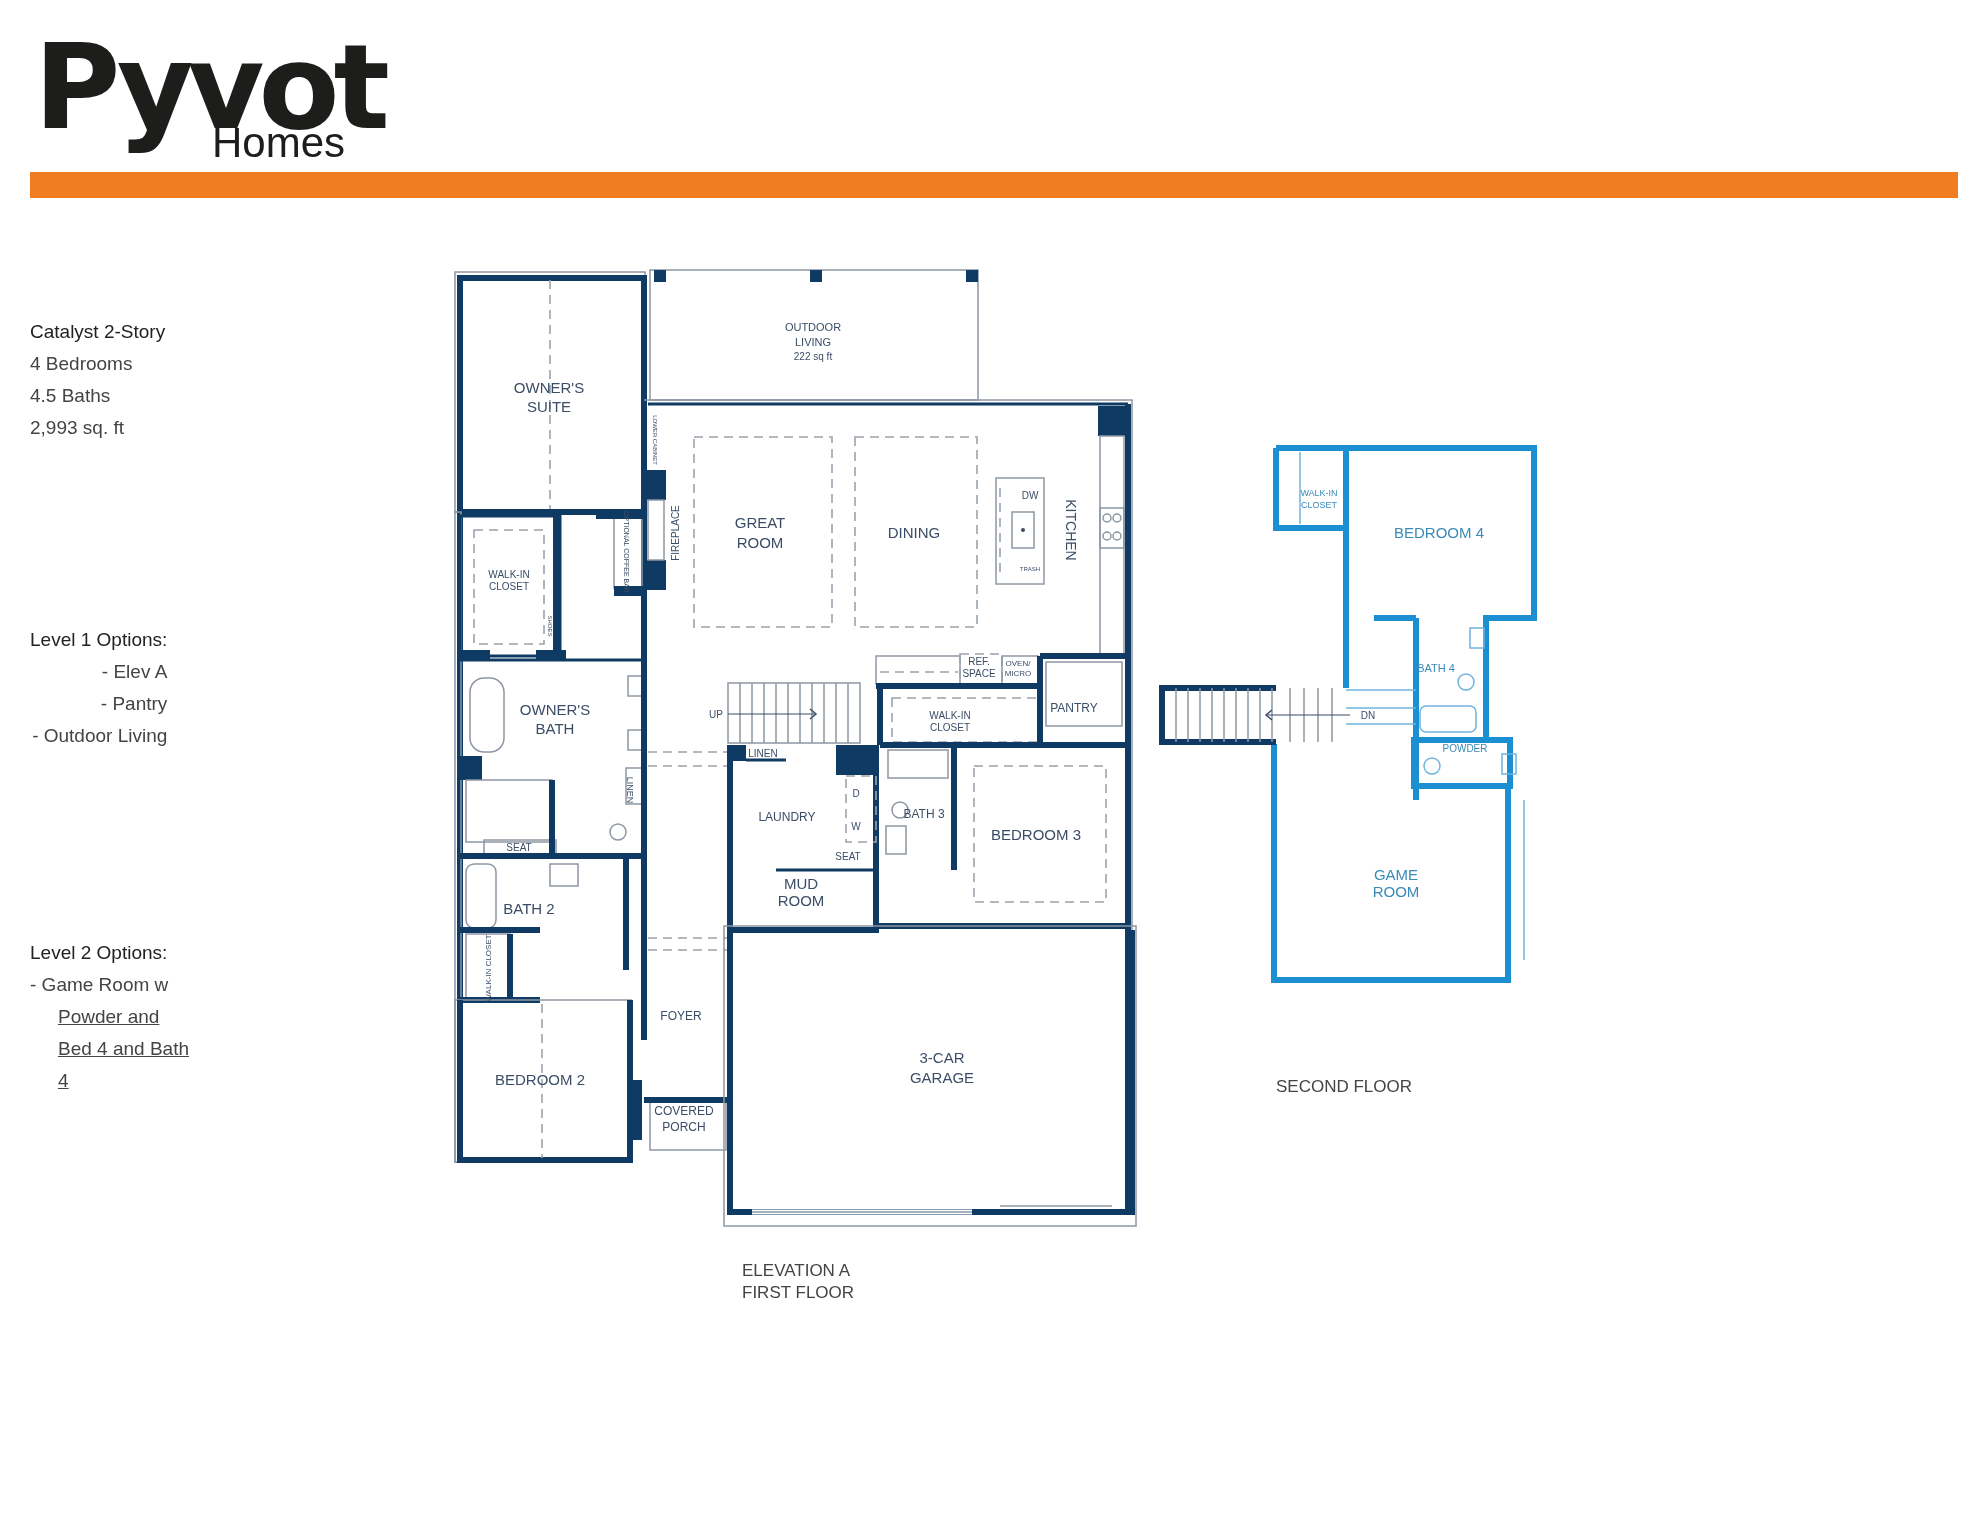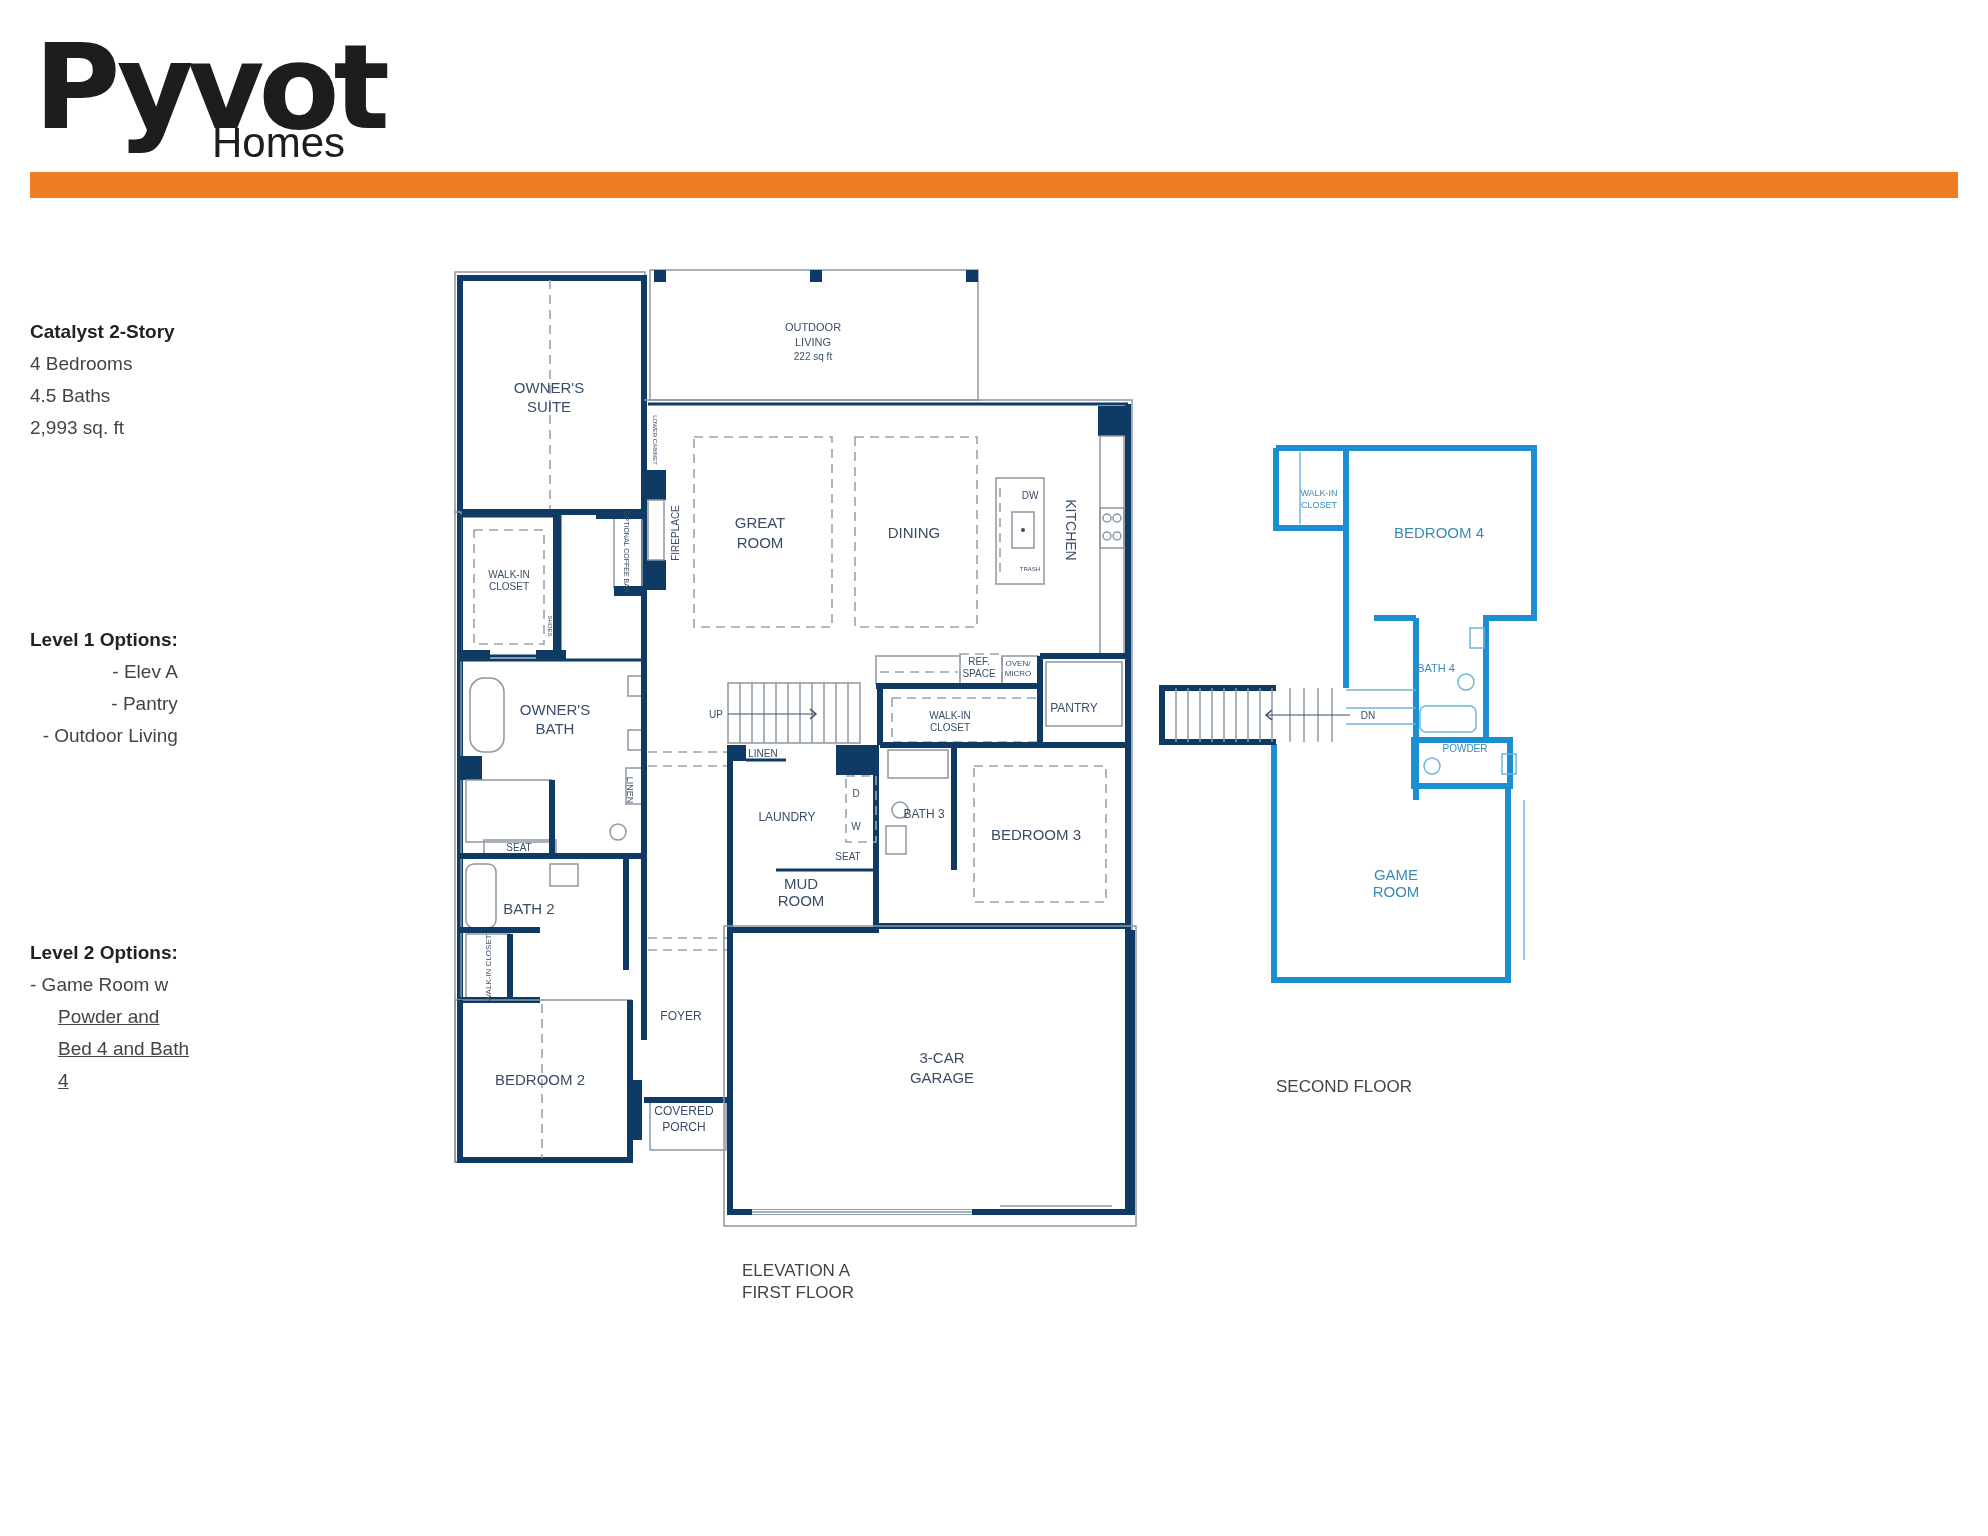--- a/index.html
+++ b/index.html
@@ -2,21 +2,21 @@
 <html><head>
 <meta charset="utf-8">
 <style>
   html,body{margin:0;padding:0;background:#ffffff;}
   body{width:1988px;height:1536px;position:relative;overflow:hidden;font-family:"Liberation Sans","DejaVu Sans",sans-serif;color:#333;}
   .logo{position:absolute;left:34px;top:28px;width:360px;height:140px;}
   .logo-main{position:absolute;left:0;top:0;font-family:"DejaVu Sans",sans-serif;font-weight:bold;font-size:118px;letter-spacing:-6px;color:#1d1d1b;line-height:1;}
   .logo-sub{position:absolute;left:178px;top:94px;font-family:Liberation Sans, sans-serif;font-size:42px;color:#1d1d1b;line-height:1;}
   .orange-bar{position:absolute;left:30px;top:172px;width:1928px;height:26px;background:#f07d22;}
   .info{position:absolute;left:30px;font-size:19px;color:#444;line-height:32px;}
-  .info .title{font-weight:bold;color:#222;}
+  .info .title{font-weight:normal;color:#222;}
   .indent{padding-left:28px;text-decoration:underline;}
   .plan{position:absolute;left:0;top:0;width:1988px;height:1536px;}
   .room-label{font-family:"Liberation Sans",sans-serif;fill:#3b4d66;text-anchor:middle;}
   .room-label2{font-family:"Liberation Sans",sans-serif;fill:#3a8ab8;text-anchor:middle;}
   .caption{position:absolute;font-size:17px;color:#444;text-align:left;line-height:22px;}
   .copyright{position:absolute;left:130px;top:1376px;width:1730px;text-align:center;font-style:italic;font-size:15px;color:#777;line-height:26px;}
 </style>
 </head>
 <body>
 

